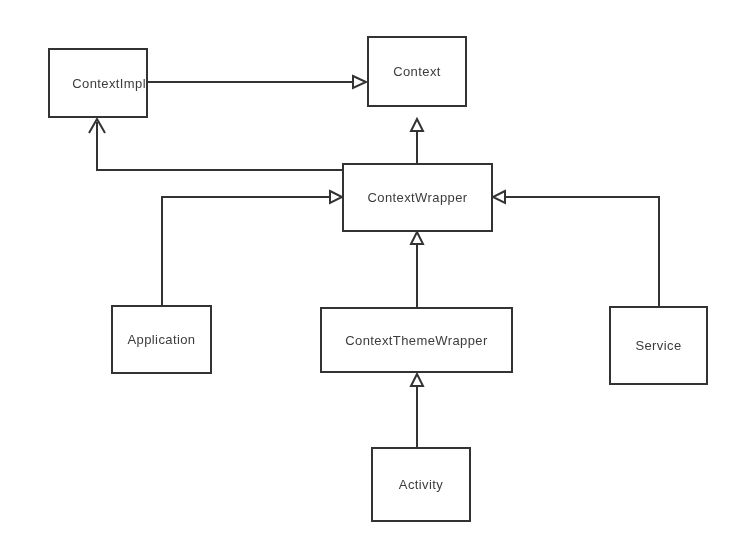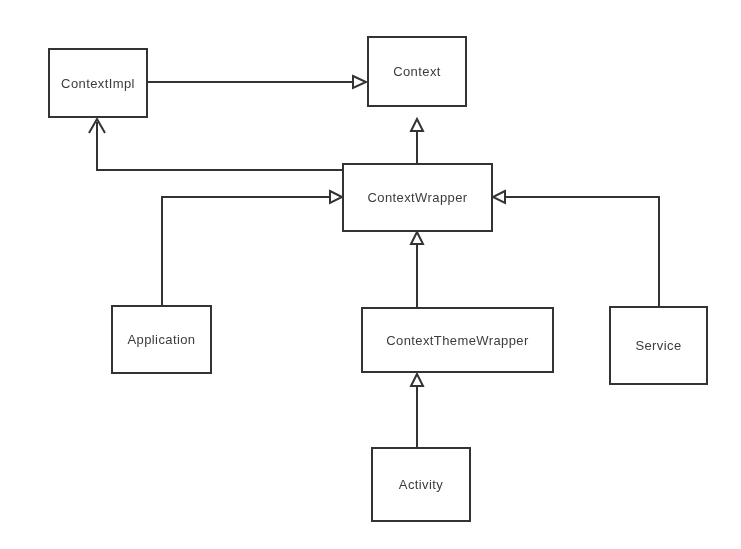--- a/index.html
+++ b/index.html
@@ -21,25 +21,25 @@
     border: 2px solid #333333;
     background: #ffffff;
     display: flex;
     align-items: center;
     justify-content: center;
     color: #3c3c3c;
     font-size: 13px;
     letter-spacing: 0.4px;
     z-index: 2;
   }
-  #node-context-impl         { left: 48px;  top: 48px;  width: 100px; height: 70px; }
+  #node-context-impl         { left: 48px;  top: 48px;  width: 100px; height: 70px; justify-content: flex-end; }
   #node-context              { left: 367px; top: 36px;  width: 100px; height: 71px; }
   #node-context-wrapper      { left: 342px; top: 163px; width: 151px; height: 69px; }
   #node-application          { left: 111px; top: 305px; width: 101px; height: 69px; }
-  #node-context-theme-wrapper{ left: 320px; top: 307px; width: 193px; height: 66px; margin-left: 41px; }
+  #node-context-theme-wrapper{ left: 320px; top: 307px; width: 193px; height: 66px; }
   #node-service              { left: 609px; top: 306px; width: 99px;  height: 79px; }
   #node-activity             { left: 371px; top: 447px; width: 100px; height: 75px; }
   svg#edges {
     position: absolute;
     left: 0;
     top: 0;
     z-index: 1;
   }
   svg#edges * {
     stroke: #333333;

